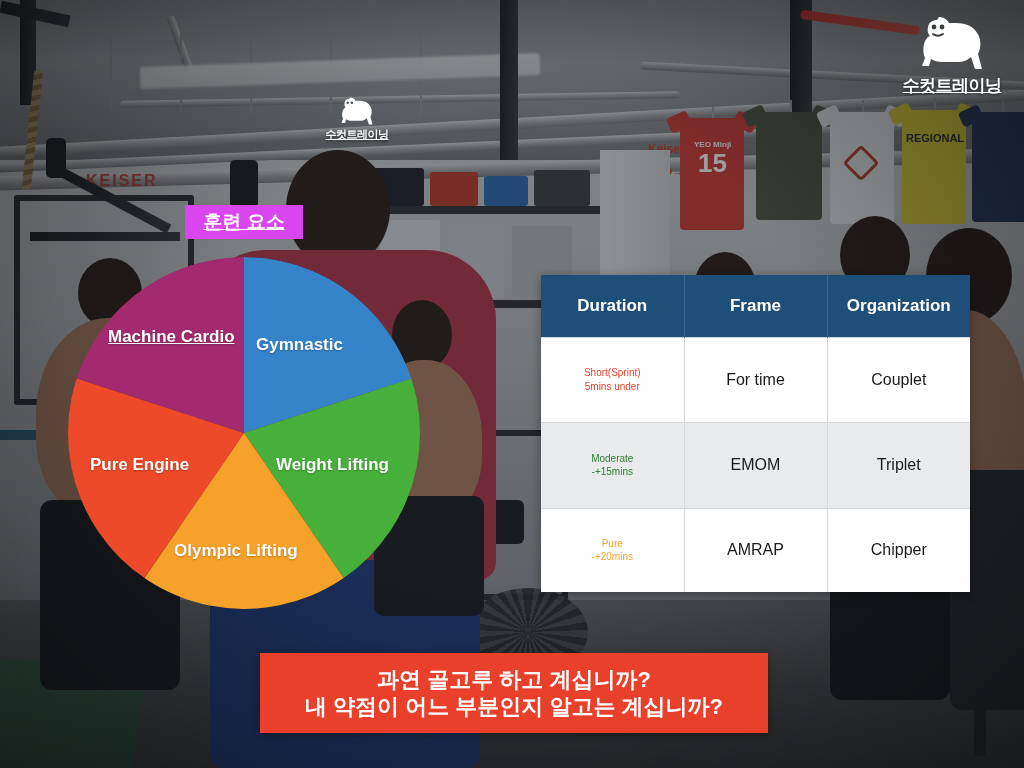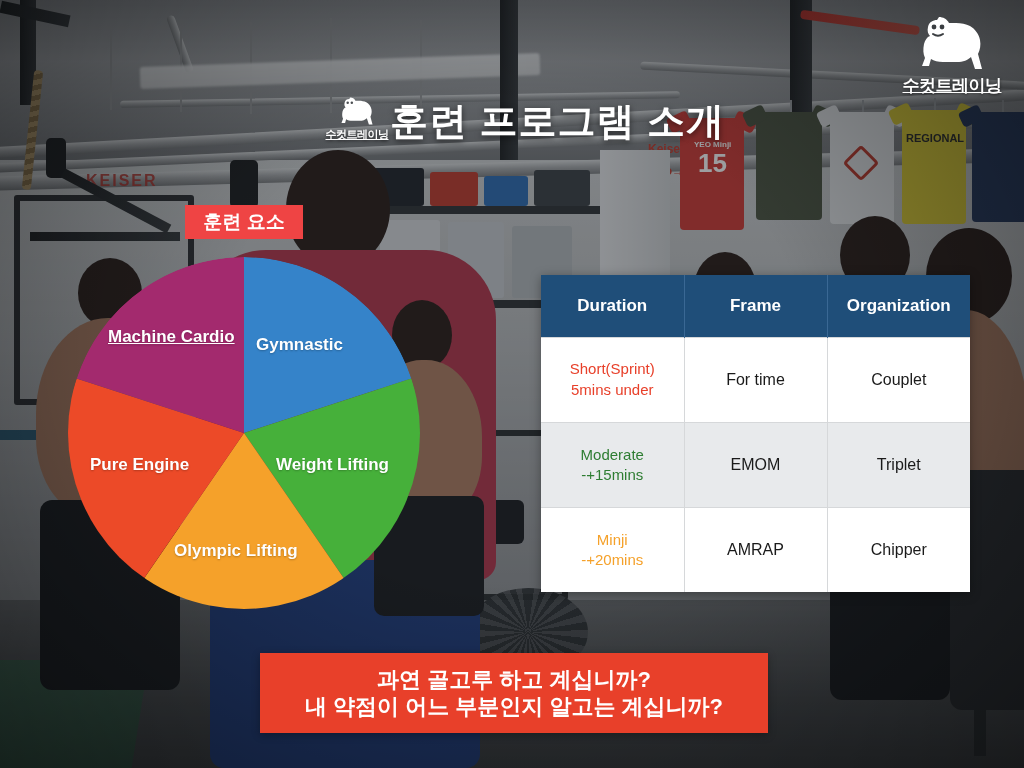--- a/index.html
+++ b/index.html
@@ -48,42 +48,42 @@
   
   .logo { position:absolute; text-align:center; color:#fff;text-decoration:underline; }
   .logo .name { font-weight:bold; letter-spacing:-0.5px; text-shadow:0 1px 3px rgba(0,0,0,.55); }
   .gorilla { display:block; margin:0 auto; }
 
   
   .title { position:absolute; left:390px; top:96px; color:#fff; font-size:38px;
       font-weight:bold; letter-spacing:1px; text-shadow:0 2px 6px rgba(0,0,0,.6); }
 
   
-  .badge { position:absolute; background:#ef4444; color:#fff; font-weight:bold;
-      display:flex; align-items:center; justify-content:center; }
+  .badge { position:absolute; background:#d946ef; color:#fff; font-weight:bold;
+      display:flex; align-items:center; justify-content:center;text-decoration:underline; }
 
   
   .pie-wrap { position:absolute; left:68px; top:257px; width:352px; height:352px; }
   .pie { position:absolute; inset:0; border-radius:50%; overflow:hidden; }
   .pie svg { display:block; }
   .slice-label { position:absolute; color:#fff; font-size:17px; font-weight:bold;
       white-space:nowrap; text-shadow:0 1px 2px rgba(0,0,0,.25); }
 
   
   .tbl { position:absolute; left:541px; top:275px; width:429px; height:317px;
       background:#fff; box-shadow:0 2px 10px rgba(0,0,0,.35); }
   table { width:100%; height:100%; border-collapse:collapse; table-layout:fixed;padding-left:23px; }
   thead th { background:#1f4e79; color:#fff; font-size:17px; font-weight:bold;
       height:62px; border-right:1px solid #3a6894; }
   thead th:last-child { border-right:none; }
   tbody td { text-align:center; font-size:16px; color:#1a1a1a;
       border-right:1px solid #d6d8da; border-top:1px solid #d6d8da; }
   tbody td:last-child { border-right:none; }
   tbody tr.alt td { background:#e8eaec; }
-  td.dur { font-size:15px; line-height:1.35; }
+  td.dur { font-size:10px; line-height:1.35; }
   .c-red   { color:#e8402a; }
   .c-green { color:#2e7d32; }
   .c-orange{ color:#f5a12a; }
 
   
   .banner { position:absolute; left:260px; top:653px; width:508px; height:80px;
       background:#e8402a; color:#fff; display:flex; flex-direction:column;
       align-items:center; justify-content:center; line-height:1.25;
       font-weight:bold; font-size:22px; box-shadow:0 2px 8px rgba(0,0,0,.3); }
 </style>
@@ -197,21 +197,20 @@
 
   <div class="logo" style="left:322px;top:96px;width:70px;">
     <svg class="gorilla" width="44" height="30" viewBox="0 0 78 58">
       <path fill="#ffffff" d="M24 6c-4 0-8 2-9 7-1 4 0 7 2 9-3 1-5 4-6 8-1 5-1 10 1 14l-3 8h7l2-7c3 2 7 3 12 3h14c6 0 11-2 14-5l4 12h7l-4-15c2-4 3-9 2-14-1-6-5-11-10-14-4-2-9-3-14-3h-7c-2-4-6-6-10-6z"></path>
       <circle cx="21" cy="13" r="2.4" fill="#4a4d51"></circle>
       <circle cx="29" cy="13" r="2.4" fill="#4a4d51"></circle>
     </svg>
     <div class="name" style="font-size:11px;margin-top:1px;">수컷트레이닝</div>
   </div>
 
-  <div class="title">훈련 프로그램 소개</div>
 
   <div class="badge" style="left:185px;top:205px;width:118px;height:34px;font-size:19px;">훈련 요소</div>
 
   <div class="pie-wrap">
     <div class="pie">
       <svg width="352" height="352" viewBox="0 0 352 352">
 
         <path d="M176 176 L176 0 A176 176 0 0 1 343.4 121.6 Z" fill="#3583c9"></path>
         <path d="M176 176 L343.4 121.6 A176 176 0 0 1 279.5 326.6 Z" fill="#46b03a"></path>
         <path d="M176 176 L279.5 326.6 A176 176 0 0 1 72.5 326.6 Z" fill="#f5a12a"></path>
@@ -247,21 +246,21 @@
         <tr class="alt">
           <td class="dur c-green">
             <div>Moderate</div>
             <div>-+15mins</div>
           </td>
           <td>EMOM</td>
           <td>Triplet</td>
         </tr>
         <tr>
           <td class="dur c-orange">
-            <div>Minji</div>
+            <div>Pure</div>
             <div>-+20mins</div>
           </td>
           <td>AMRAP</td>
           <td>Chipper</td>
         </tr>
       </tbody>
     </table>
   </div>
 
   <div class="banner">

